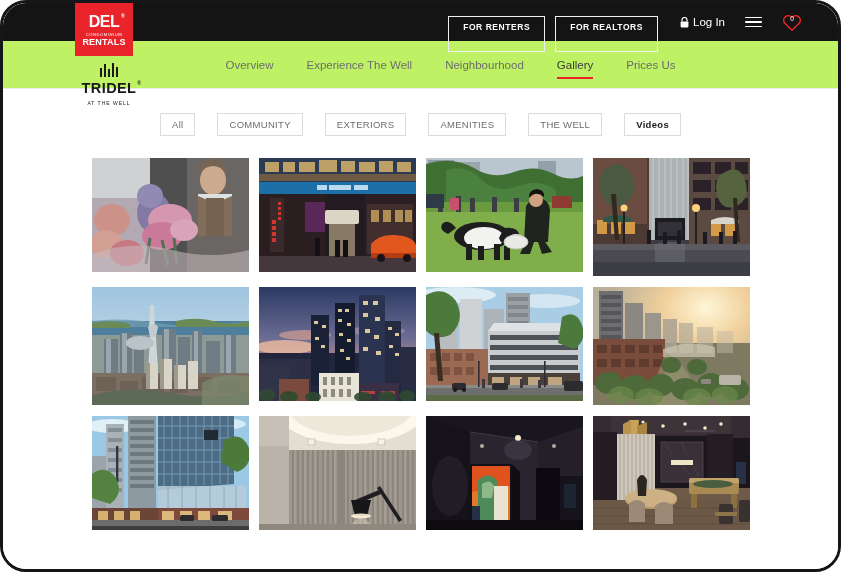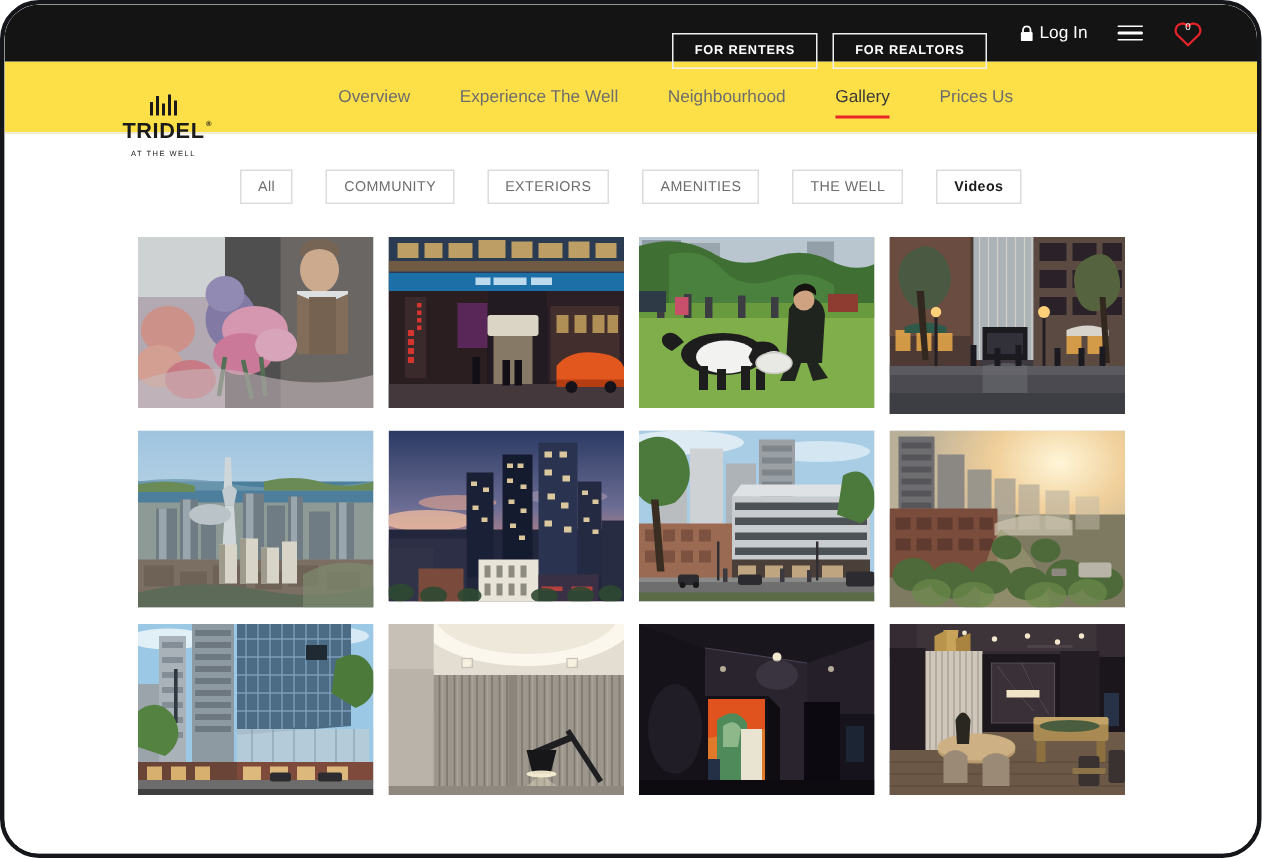--- a/index.html
+++ b/index.html
@@ -38,21 +38,21 @@
     justify-content: flex-end;
     padding-right: 36px;
   }
   .util-btn {
     border: 1px solid #f0f0f0;
     color: #ffffff;
     background: transparent;
     font-size: 8.5px;
     font-weight: bold;
     letter-spacing: 0.55px;
-    padding: 6px 14px 7px;
+    padding: 6px 14px 19px;
     margin-left: 10px;
     line-height: 1;
     cursor: pointer;
     white-space: nowrap;
     margin-top: 24px;
   }
   #login-link {
     display: flex;
     align-items: center;
     gap: 4px;
@@ -147,21 +147,21 @@
     margin-top: 3px;
   }
 
   
   #main-nav {
     height: 48px;
     display: flex;
     align-items: center;
     justify-content: center;
     gap: 33px;
-    background: #fde047;
+    background: #bef264;
     border-bottom: 1px solid #ebebeb;
     padding-left: 60px;
   }
   .nav-item {
     font-size: 11.5px;
     color: #6d6d6d;
     cursor: pointer;
     padding-bottom: 14px;
     padding-top: 14px;
     position: relative;
@@ -249,20 +249,27 @@
     </div>
 
     <div id="fav-wrap">
       <svg width="20" height="19" viewBox="0 0 20 19">
         <path d="M10 17.2 2.6 10A4.4 4.4 0 0 1 10 4.6a4.4 4.4 0 0 1 7.4 5.4z" fill="none" stroke="#e8232a" stroke-width="1.5" stroke-linejoin="round"></path>
       </svg>
       <span id="fav-count">0</span>
     </div>
   </div>
 
+  <div id="del-logo">
+    <div id="del-word">
+      <span>DEL</span><sup>®</sup>
+    </div>
+    <div id="del-sub1">CONDOMINIUM</div>
+    <div id="del-sub2">RENTALS</div>
+  </div>
 
   <div id="tridel-block">
     <div id="tridel-marks">
       <i style="height:9px"></i>
           <i style="height:13px"></i>
           <i style="height:8px"></i>
           <i style="height:14px"></i>
           <i style="height:10px"></i>
     </div>
     <div id="tridel-word">

